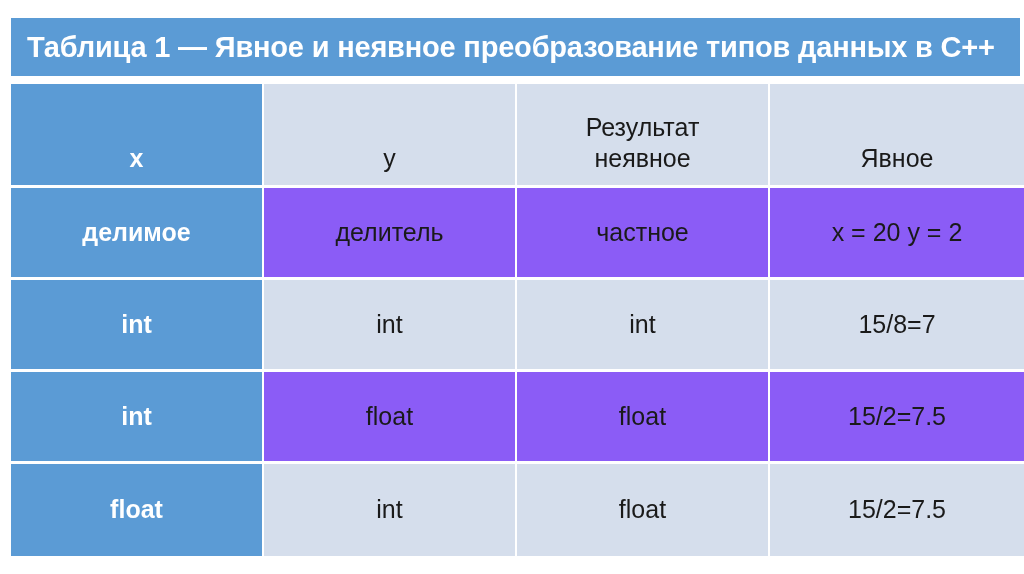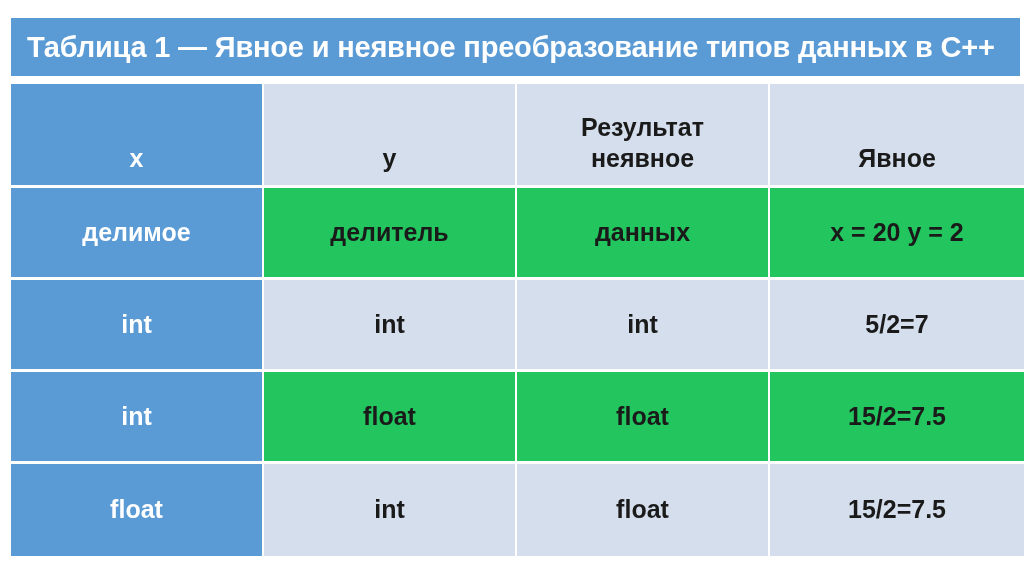--- a/index.html
+++ b/index.html
@@ -66,21 +66,21 @@
   table.data-table col.c3 { width: 254px; }
 
   table.data-table td,
   table.data-table th {
     padding: 0;
     margin: 0;
     text-align: center;
     vertical-align: middle;
     border-right: 2px solid #ffffff;
     border-bottom: 3px solid #ffffff;
-    font-weight: bold;
+    font-weight: normal;
     color: #1a1a1a;
     font-size: 25px;
     line-height: 1.25;
     box-sizing: border-box;
   }
   table.data-table td:last-child,
   table.data-table th:last-child {
     border-right: none;
   }
 
@@ -98,21 +98,21 @@
   }
   .hdr-multiline {
     display: block;
     line-height: 1.22;
   }
 
   
   tr.body-row td {
     height: 92px;
   }
-  tr.row-light td { background: #22c55e; }
+  tr.row-light td { background: #8b5cf6; }
   tr.row-dark  td { background: #D5DEEC; }
 
   tr.body-row td.key-col {
     background: #5B9BD5;
     color: #ffffff;
     font-weight: bold;
   }
   tr.body-row:last-child td {
     border-bottom: none;
   }
@@ -148,28 +148,28 @@
           </th>
           <th>
             <span class="hdr-multiline">Явное</span>
           </th>
         </tr>
       </thead>
       <tbody>
         <tr class="body-row row-light">
           <td class="key-col">делимое</td>
           <td>делитель</td>
-          <td>данных</td>
+          <td>частное</td>
           <td>x = 20 y = 2</td>
         </tr>
         <tr class="body-row row-dark">
           <td class="key-col">int</td>
           <td>int</td>
           <td>int</td>
-          <td>5/2=7</td>
+          <td>15/8=7</td>
         </tr>
         <tr class="body-row row-light">
           <td class="key-col">int</td>
           <td>float</td>
           <td>float</td>
           <td>15/2=7.5</td>
         </tr>
         <tr class="body-row row-dark">
           <td class="key-col">float</td>
           <td>int</td>

